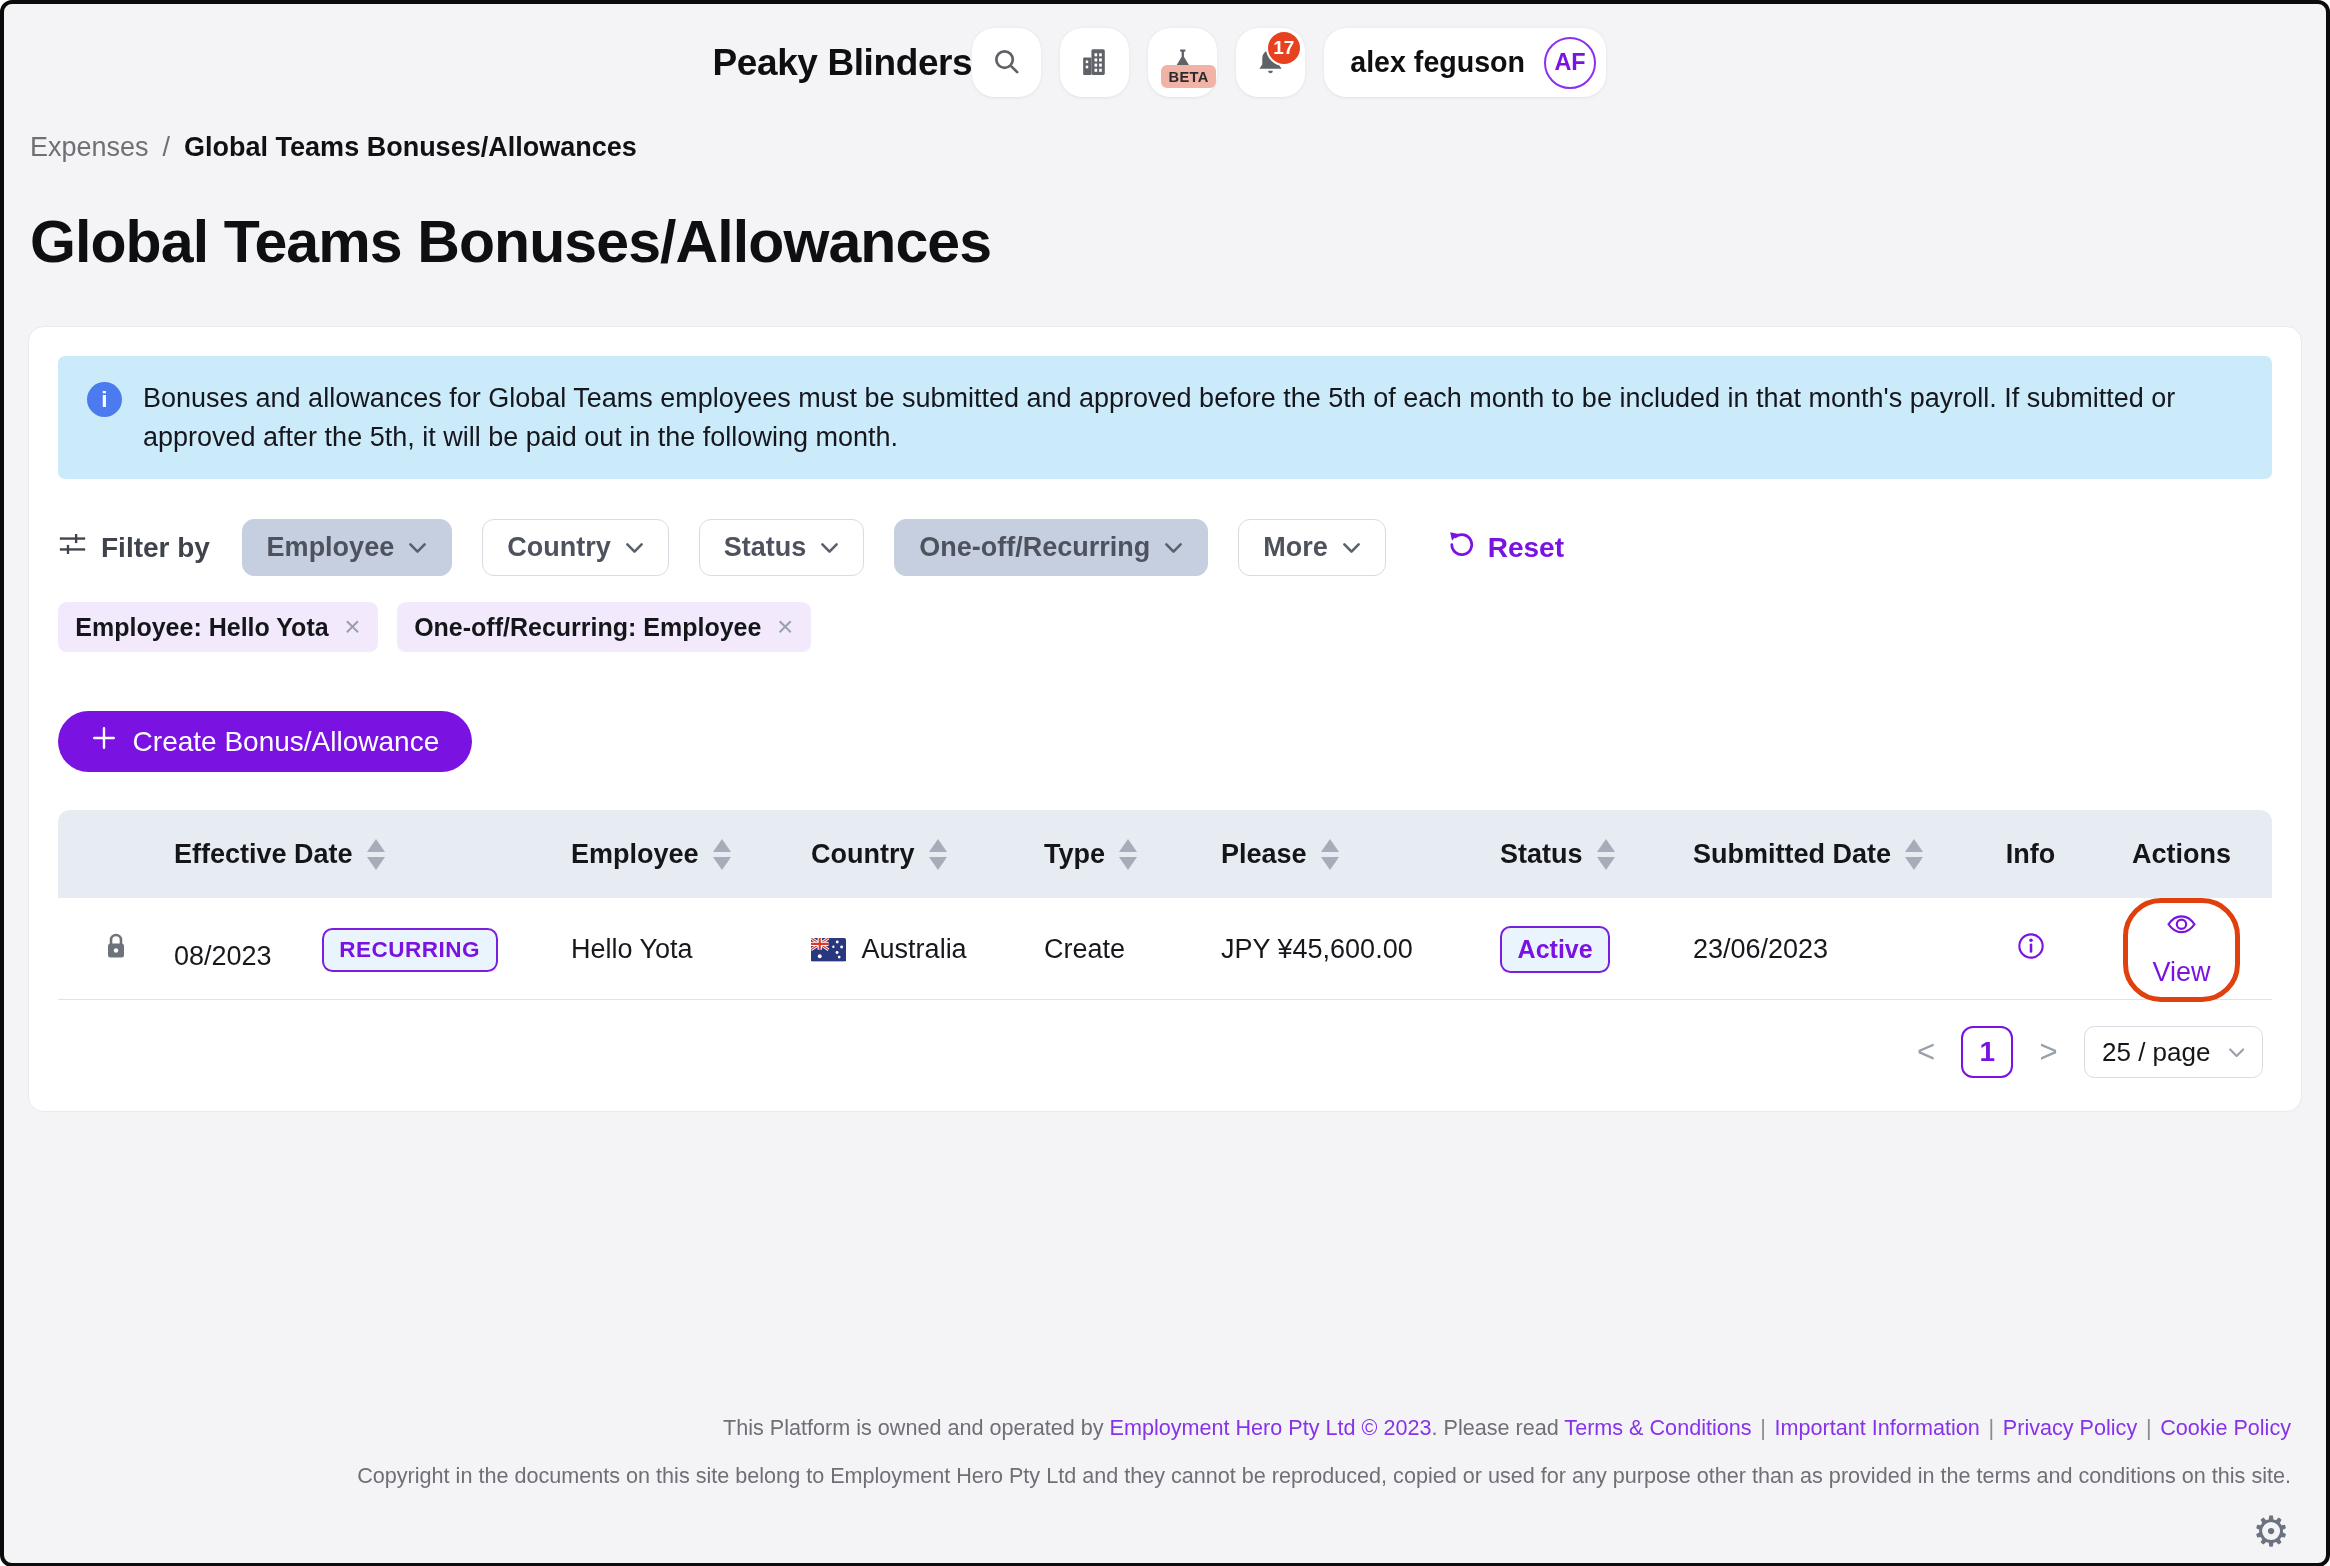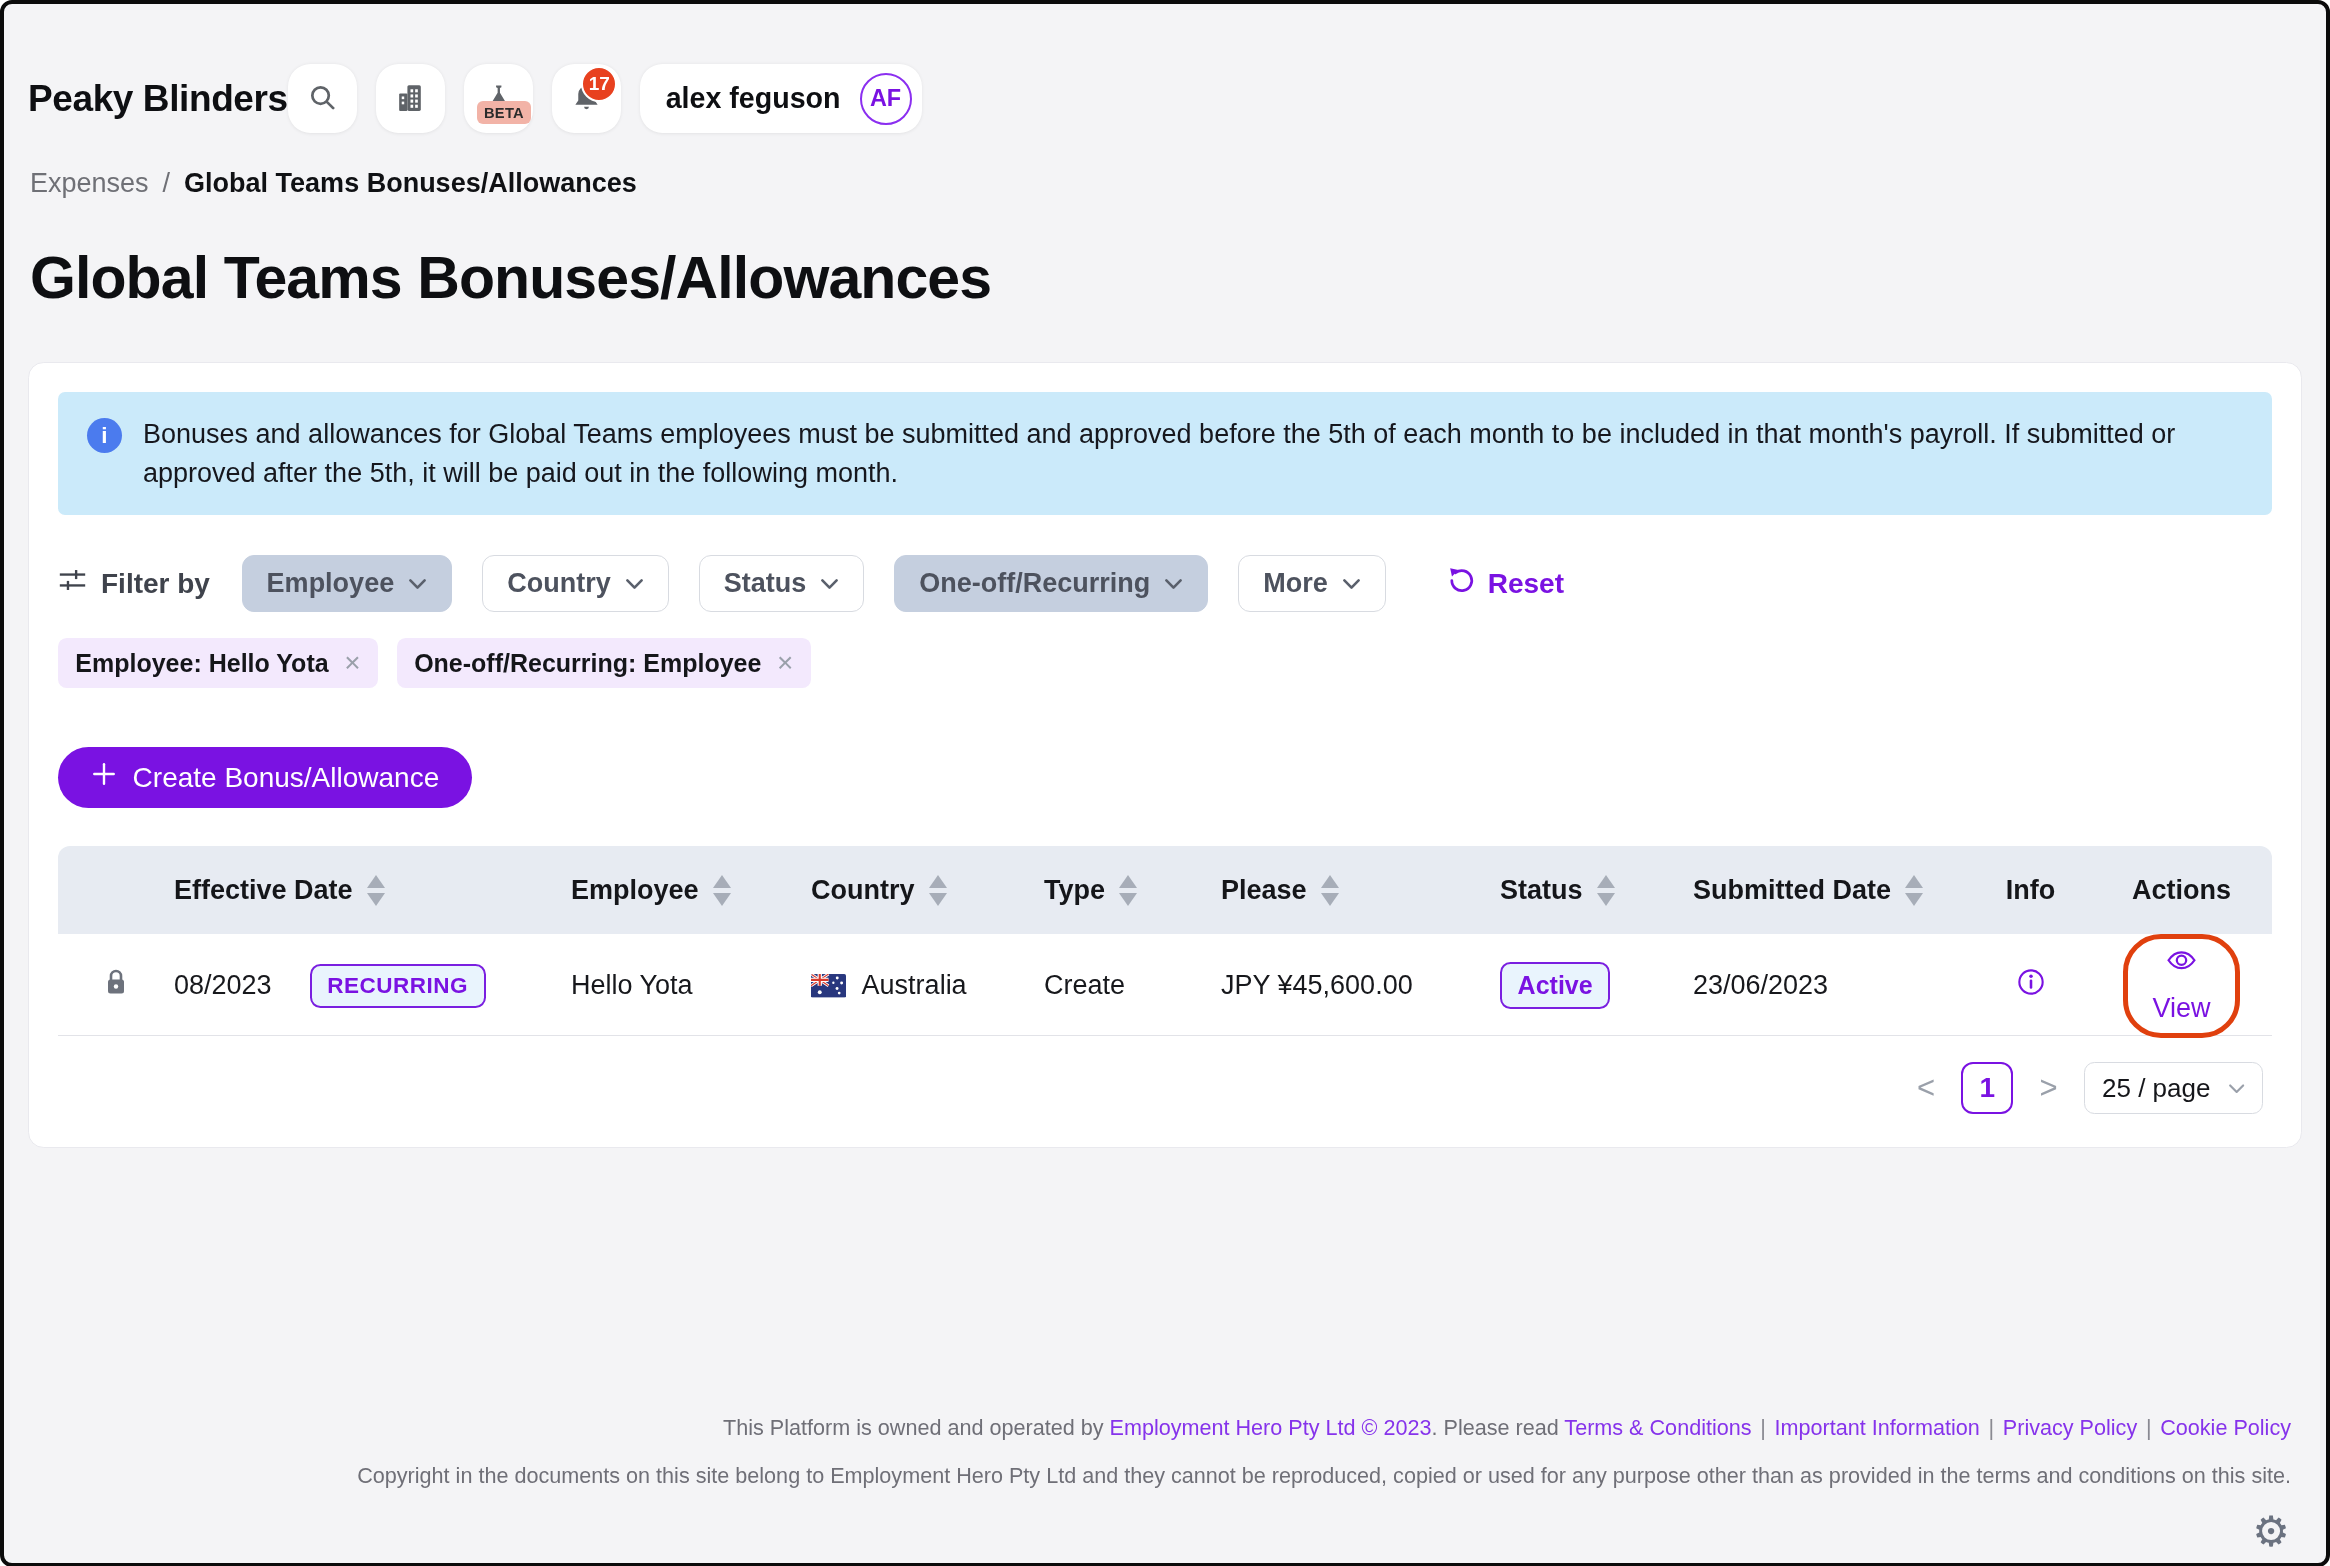--- a/index.html
+++ b/index.html
@@ -9,21 +9,21 @@
     background:#ffffff;
   }
   .frame {
     width:2330px; height:1567px;
     border:4.3px solid #0b0b0b; border-radius:12px;
     background:#f4f4f6;
     position:relative; overflow:hidden;
   }
 
   
-  .topbar { display:flex; justify-content:flex-start; align-items:flex-start; padding:24px 35px 0 24px;margin-top:36px; }
+  .topbar { display:flex; justify-content:center; align-items:flex-start; padding:24px 35px 0 24px; }
   .company { font-size:37px; font-weight:800; color:#0e0f12; letter-spacing:-0.4px; padding-top:14px; }
   .topbar-right { display:flex; gap:19px; align-items:center; }
   .icon-btn {
     width:69px; height:69px; background:#fff; border-radius:22.5px;
     display:flex; align-items:center; justify-content:center;
     box-shadow:0 0.9px 3.5px rgba(0,0,0,.07); position:relative; cursor:pointer;
   }
   .beta-badge {
     position:absolute; right:1.7px; bottom:8.7px;
     background:#f2b3a7; color:#2b2b2b; font-size:14.7px; font-weight:700;
@@ -123,21 +123,21 @@
   .sort .dn { width:0; height:0; border-left:9.5px solid transparent; border-right:9.5px solid transparent; border-top:13px solid #a7adb8; }
   .trow { height:102px; border-bottom:1.7px solid #e2e3e8; }
   .td { display:flex; align-items:center; font-size:27px; color:#17181c; }
   .badge {
     display:inline-flex; align-items:center;
     background:#e9f4fd; border:2.6px solid #7a1fe0; border-radius:10.4px;
     color:#7a12e2; font-weight:700; padding:7px 15.6px;
   }
   .badge.rec { font-size:22.5px; letter-spacing:0.5px; margin-left:38px; }
   .badge.status { font-size:25px; }
-  .cell-date { display:flex; align-items:center; }
+  .cell-date { display:flex; align-items:flex-end;gap:12px; }
   .flag { margin-right:15.6px; display:flex; border-radius:1.7px; overflow:hidden; }
   .view-btn {
     display:inline-flex; align-items:center; gap:14px;
     border:5.2px solid #e0400e; border-radius:38px; padding:8.7px 24px;
     color:#7a12e2; font-size:27px; cursor:pointer; background:#fff;flex-direction:column;
   }
 
   
   .pager-row {
     display:flex; justify-content:flex-end; align-items:center; gap:21px;

